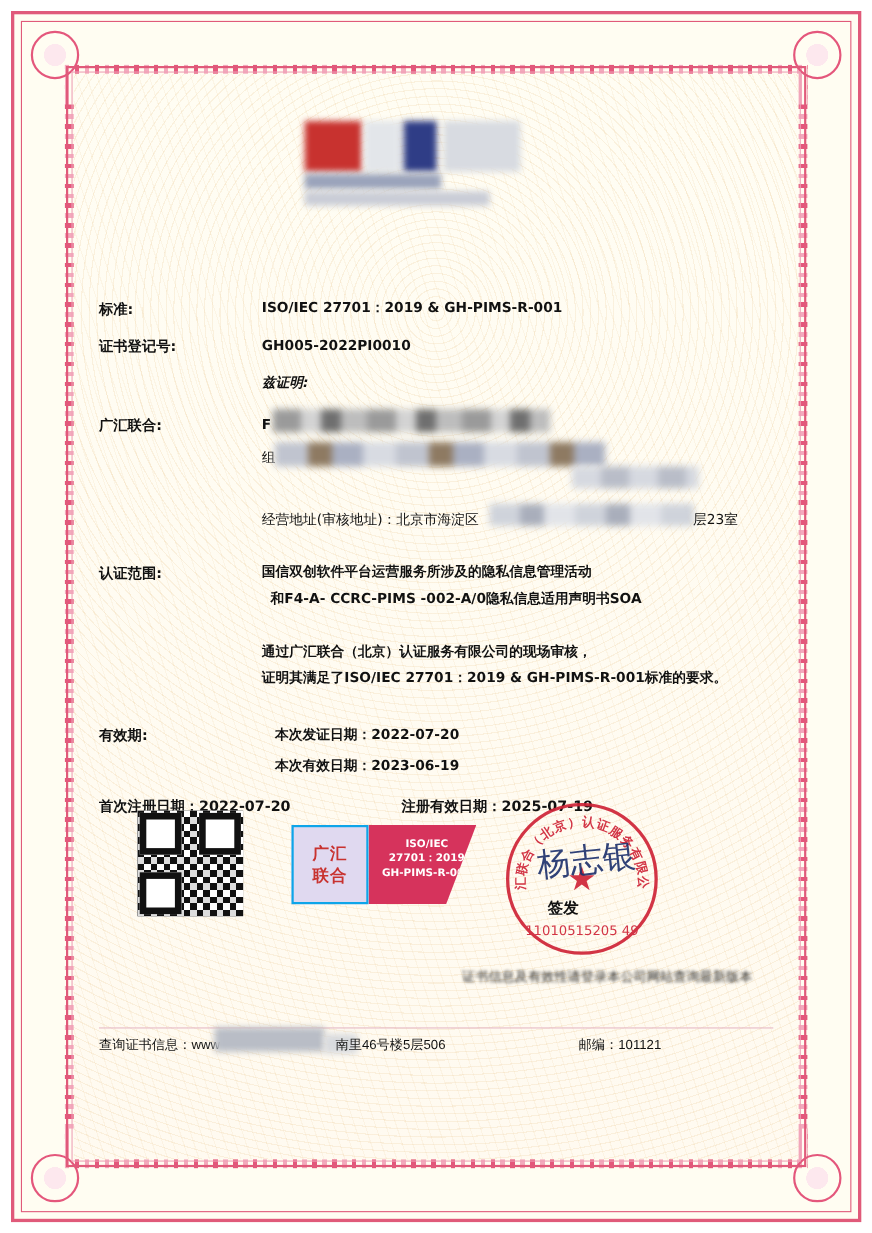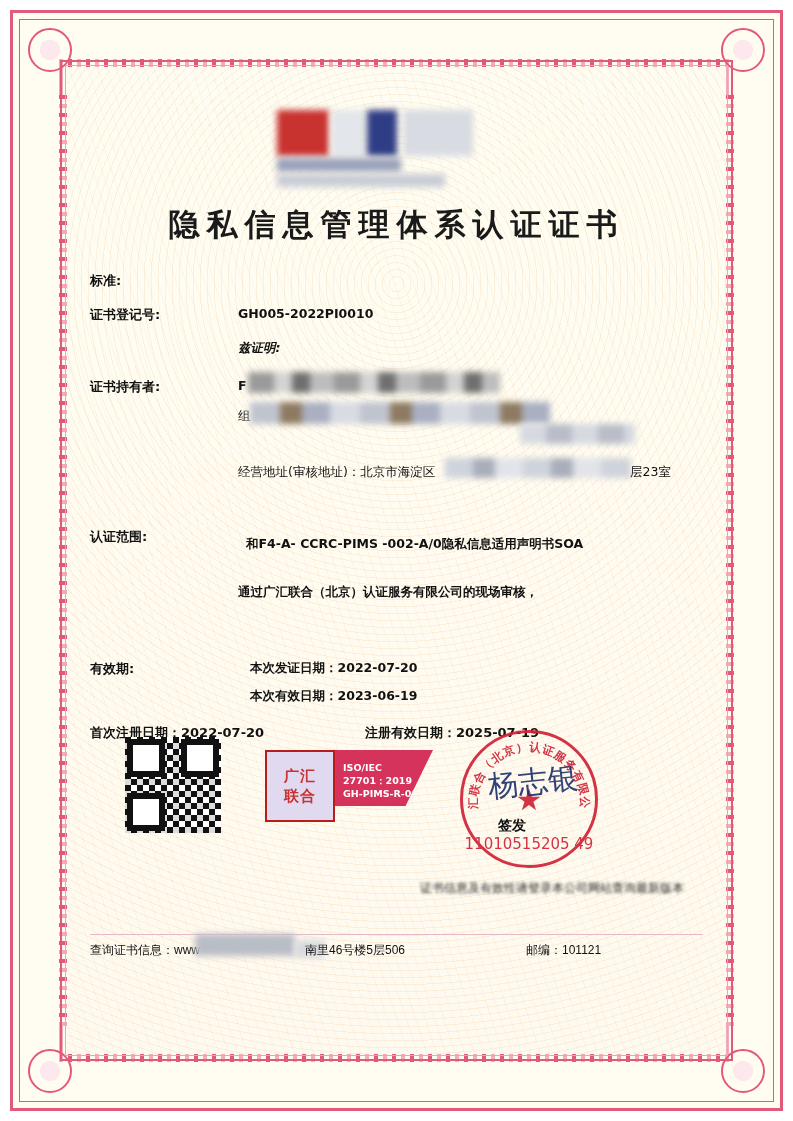--- a/index.html
+++ b/index.html
@@ -222,44 +222,45 @@
     left: 175px;
     top: 678px;
     width: 168px;
     height: 72px;
   }
   .accred-left {
     position: absolute;
     left: 0; top: 0;
     width: 70px; height: 72px;
     background: #e0d9f0;
-    border: 2px solid #b91c1c;
+    border: 2px solid #0ea5e9;
     box-sizing: border-box;
     color: #c8322f;
     font-family: "DejaVu Sans", sans-serif;
     font-weight: bold;
     font-size: 15px;
     line-height: 20px;
     text-align: center;
     padding-top: 14px;
     letter-spacing: 1px;
   }
   .accred-right {
     position: absolute;
     left: 70px; top: 0;
-    width: 98px; height: 56px;
+    width: 98px; height: 72px;
     background: #d6335c;
     color: #fff;
     font-family: "DejaVu Sans", sans-serif;
     font-weight: bold;
     font-size: 9.5px;
     line-height: 13px;
     padding: 11px 0 0 8px;
     box-sizing: border-box;
     clip-path: polygon(0 0, 100% 0, 72% 100%, 0 100%);
+    text-align: center;
   }
 
   
   .seal {
     position: absolute;
     left: 370px;
     top: 658px;
     width: 132px;
     height: 132px;
     border: 3px solid #cf2437;
@@ -283,21 +284,21 @@
     font-size: 11.5px;
     font-weight: bold;
     fill: #cf2437;
     letter-spacing: 1px;
   }
   .seal-code {
     position: absolute;
     left: 0; right: 0;
     bottom: 12px;
     text-align: center;
-    font-size: 15px;
+    font-size: 12px;
     font-family: "DejaVu Sans", sans-serif;
     color: #cf2437;
   }
   .sign-label {
     position: absolute;
     left: 408px;
     top: 745px;
     font-family: "DejaVu Sans", sans-serif;
     font-size: 14px;
     font-weight: bold;
@@ -367,50 +368,52 @@
 
     <div class="logo-wrap">
       <div class="logo-block lg1"></div>
       <div class="logo-block lg2"></div>
       <div class="logo-block lg3"></div>
       <div class="logo-block lg6"></div>
       <div class="logo-block lg4"></div>
       <div class="logo-block lg5"></div>
     </div>
 
-    <div class="title">隐私信息管理体系认证证书</div>
 
     <div class="label" style="left:0; top:200px;">标准:</div>
+    <div class="value" style="left:148px; top:200px;">ISO/IEC 27701：2019 &amp; GH-PIMS-R-001</div>
 
     <div class="label" style="left:0; top:234px;">证书登记号:</div>
     <div class="value" style="left:148px; top:234px;">GH005-2022PI0010</div>
 
     <div class="value" style="left:148px; top:268px;font-style:italic;">兹证明:</div>
 
-    <div class="label" style="left:0; top:306px;">证书持有者:</div>
+    <div class="label" style="left:0; top:306px;">广汇联合:</div>
     <div class="value" style="left:148px; top:306px;">F</div>
     <div class="redact" style="left:158px; top:300px; width:252px; height:21px;
          background:repeating-linear-gradient(90deg,#9a9a9a 0 26px,#d3d3d3 26px 44px,#6f6f6f 44px 62px,#bdbdbd 62px 86px);"></div>
 
     <div class="value" style="left:148px; top:336px; font-weight:normal;">组</div>
     <div class="redact" style="left:160px; top:330px; width:300px; height:22px;
          background:repeating-linear-gradient(90deg,#c0c4cf 0 30px,#8e7a62 30px 52px,#aab0c2 52px 80px,#d8dbe2 80px 110px);"></div>
     <div class="redact" style="left:430px; top:352px; width:115px; height:20px;
          background:repeating-linear-gradient(90deg,#d6d9e0 0 26px,#b9bdc8 26px 52px);"></div>
 
     <div class="value" style="left:148px; top:392px; font-weight:normal;">
       <span>经营地址(审核地址)：北京市海淀区</span>
     </div>
     <div class="redact" style="left:355px; top:386px; width:185px; height:20px;
          background:repeating-linear-gradient(90deg,#cfd3db 0 28px,#a9aebb 28px 50px,#e2e4e9 50px 78px);"></div>
     <div class="value" style="left:540px; top:392px; font-weight:normal;">层23室</div>
 
-    <div class="label" style="left:0; top:456px;">认证范围:</div>
+    <div class="label" style="left:0; top:440px;">认证范围:</div>
+    <div class="value" style="left:148px; top:440px;">国信双创软件平台运营服务所涉及的隐私信息管理活动</div>
     <div class="value" style="left:156px; top:464px;">和F4-A- CCRC-PIMS -002-A/0隐私信息适用声明书SOA</div>
     <div class="value" style="left:148px; top:512px;">通过广汇联合（北京）认证服务有限公司的现场审核，</div>
+    <div class="value" style="left:148px; top:536px;">证明其满足了ISO/IEC 27701：2019 &amp; GH-PIMS-R-001标准的要求。</div>
 
     <div class="label" style="left:0; top:588px;">有效期:</div>
     <div class="value" style="left:160px; top:588px;">本次发证日期：2022-07-20</div>
     <div class="value" style="left:160px; top:616px;">本次有效日期：2023-06-19</div>
 
     <div class="label" style="left:0; top:652px;">首次注册日期：2022-07-20</div>
     <div class="label" style="left:275px; top:652px;">注册有效日期：2025-07-19</div>
 
     <div class="qr">
       <div class="qr-b"></div>

